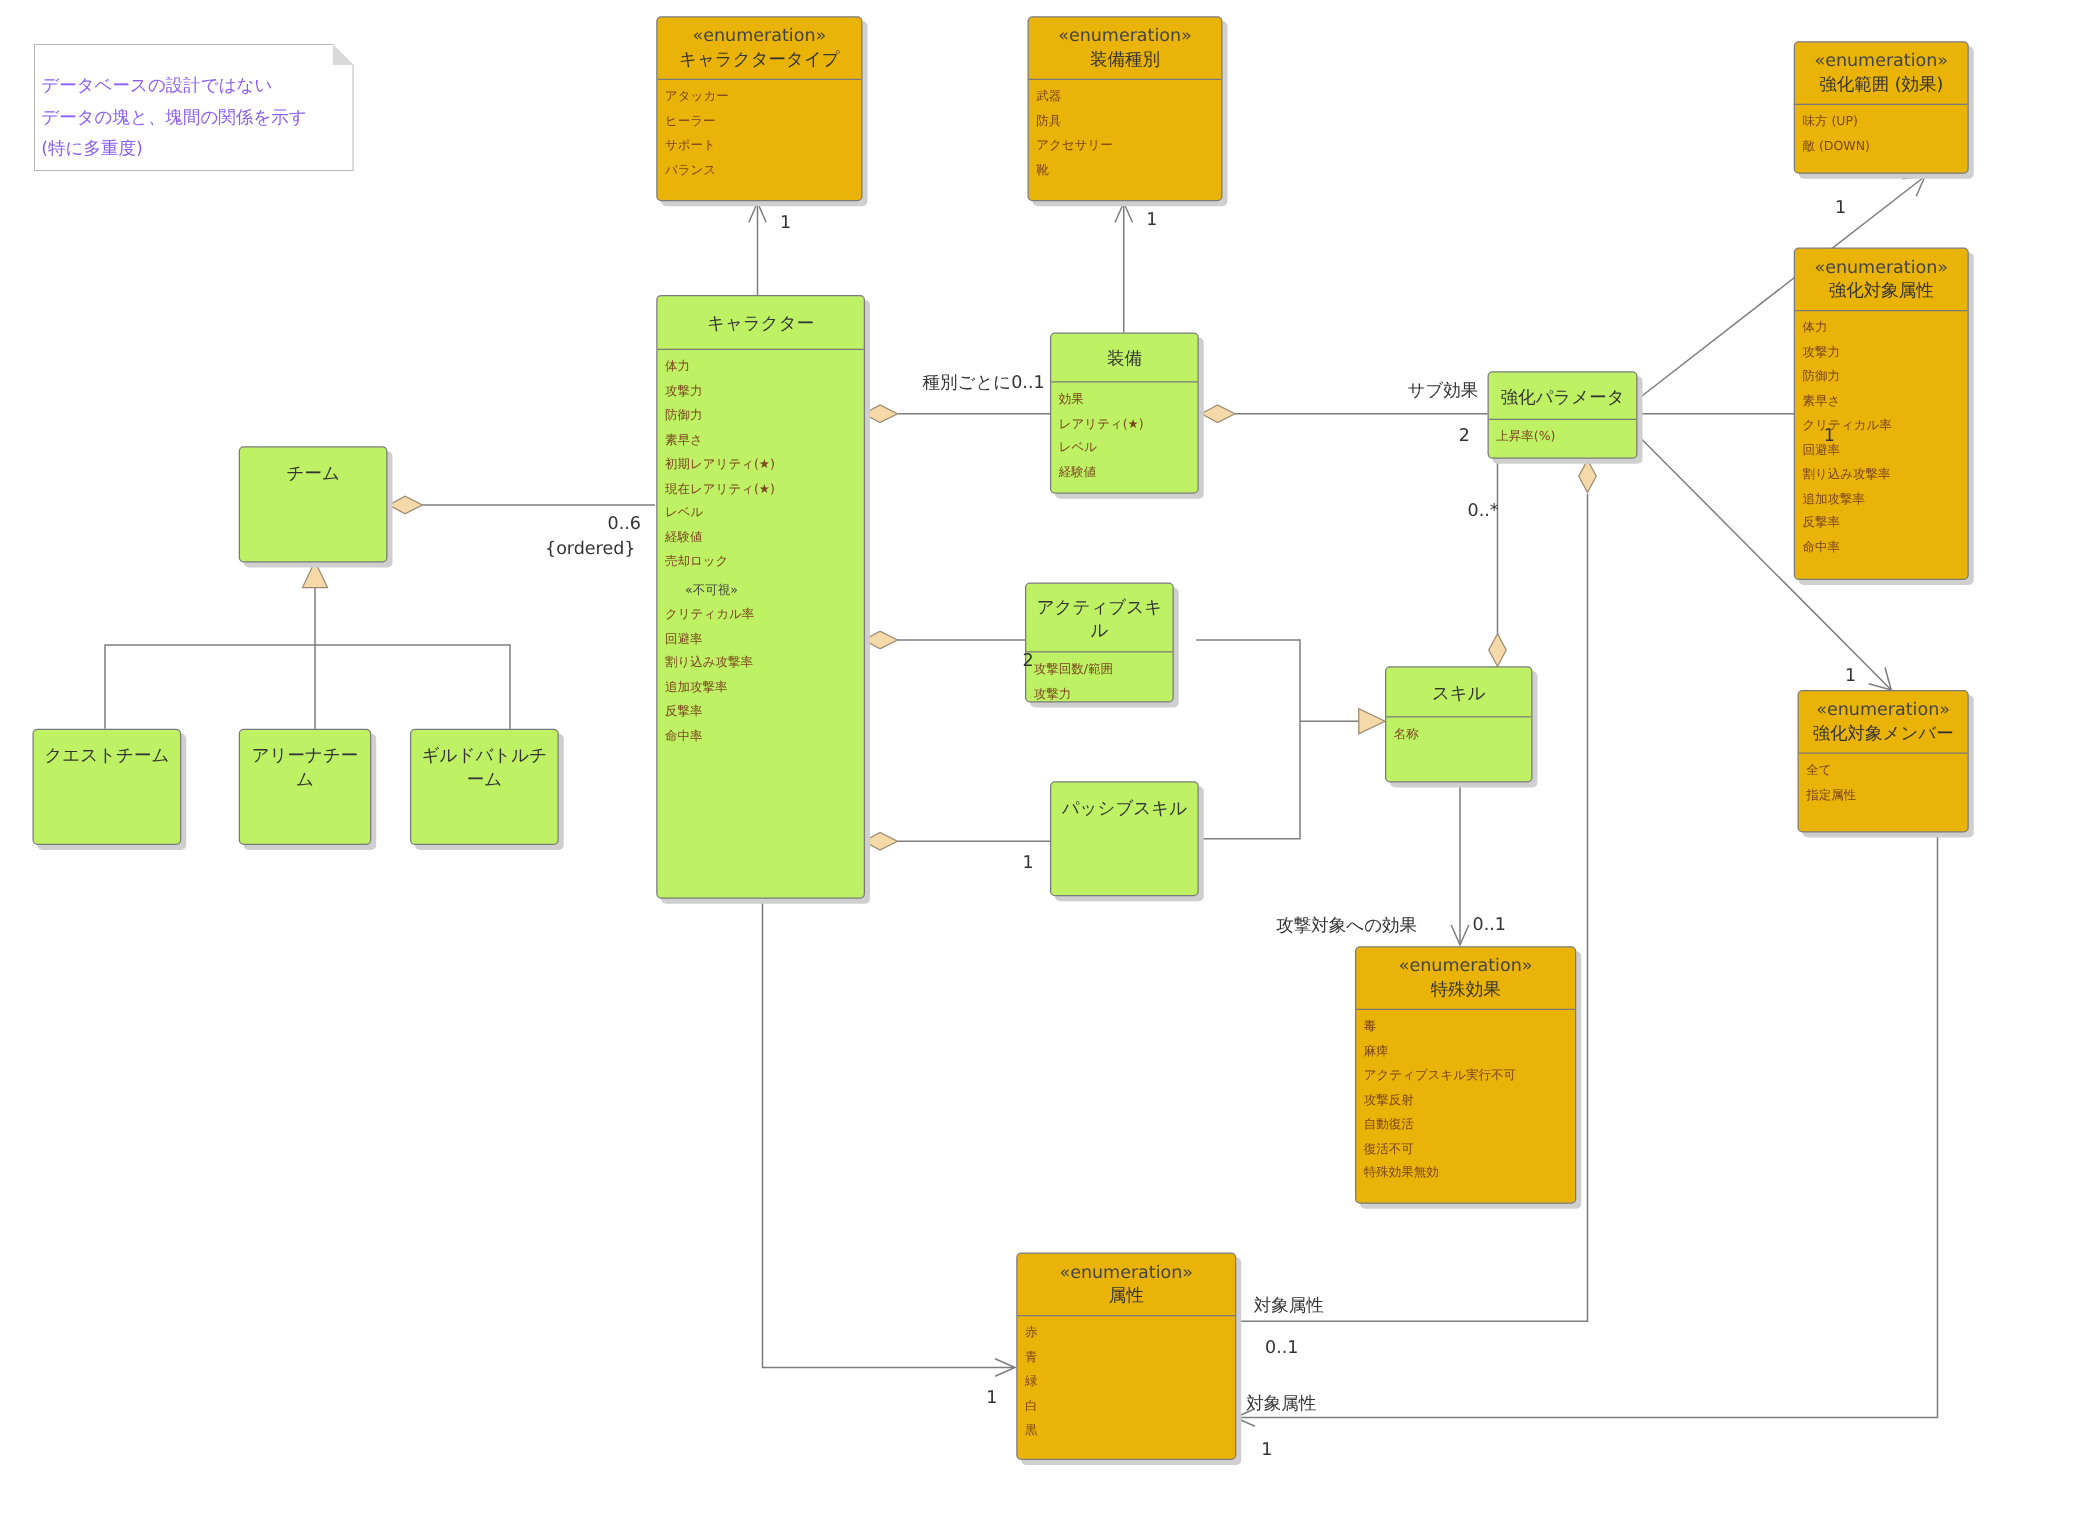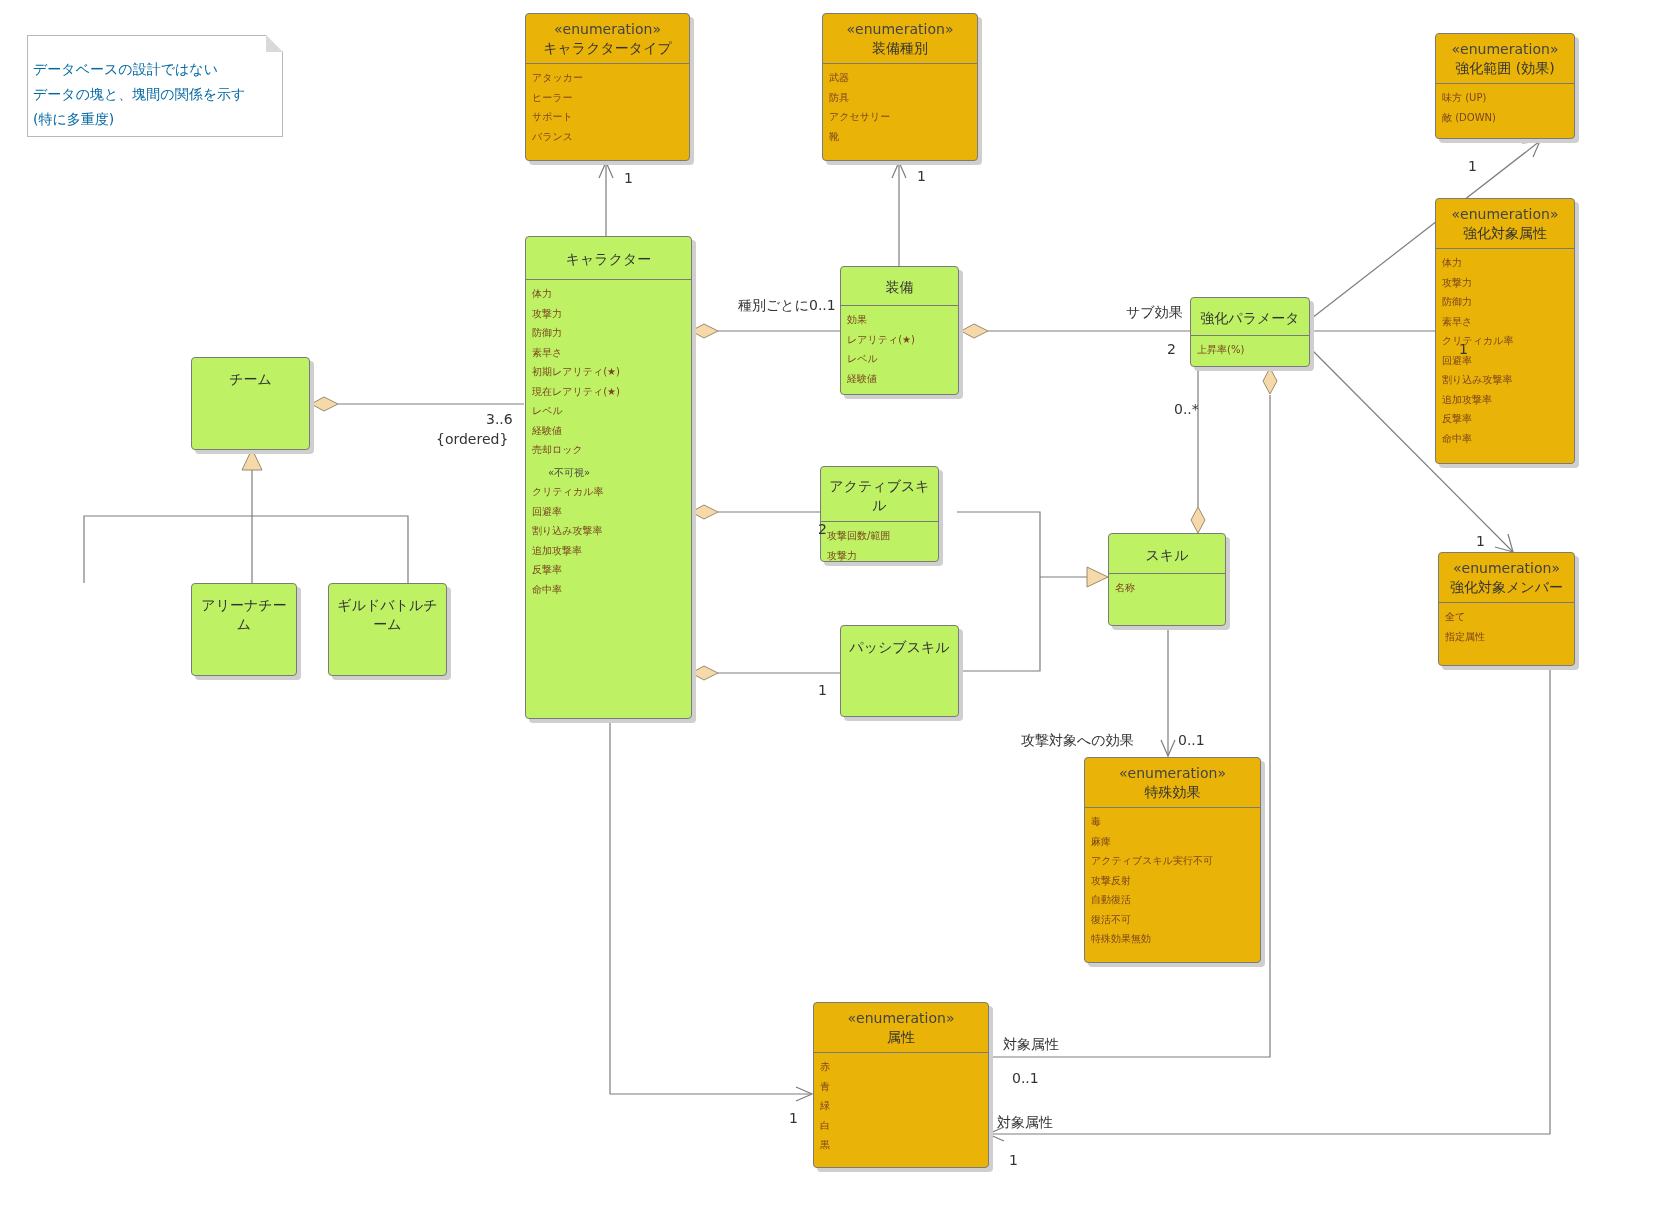--- a/index.html
+++ b/index.html
@@ -22,21 +22,21 @@
     .attrs { padding: 4px 6px; font-size: 10px; color: #7b4520; line-height: 19.5px; }
     .attrs .inv { color: #444; padding-left: 16px; }
     .lbl { position: absolute; font-size: 14px; color: #333; white-space: nowrap; }
 
     .note { position: absolute; left: 27px; top: 35px; width: 256px; height: 102px;
             background: #ffffff; border: 1px solid #b8b8b8; box-sizing: border-box;
             box-shadow: 5px 5px 0 #cdcdcd;
             clip-path: polygon(0 0, calc(100% - 17px) 0, 100% 17px, 100% 100%, 0 100%); }
     .note-fold { position: absolute; left: 266px; top: 35px; width: 17px; height: 17px;
                  background: #d9d9d9; clip-path: polygon(0 0, 100% 100%, 0 100%); }
-    .note-text { position: absolute; left: 33px; top: 57px; font-size: 14px; color: #0369a1; line-height: 25px; }
+    .note-text { position: absolute; left: 33px; top: 57px; font-size: 14px; color: #8b5cf6; line-height: 25px; }
   </style>
 </head>
 <body>
 
 <div id="canvas">
 
   <svg id="wires" viewBox="0 0 1668 1229">
 
     <line x1="606" y1="236" x2="606" y2="162"></line>
     <polyline class="arrowhead" points="599,178 606,162 613,178"></polyline>
@@ -228,20 +228,25 @@
       <div>命中率</div>
     </div>
   </div>
 
   <div class="box cls" style="left:191px;top:357px;width:119px;height:93px;">
     <div class="hdr single">
       <span>チーム</span>
     </div>
   </div>
 
+  <div class="box cls" style="left:26px;top:583px;width:119px;height:93px;">
+    <div class="hdr single">
+      <span>クエストチーム</span>
+    </div>
+  </div>
   <div class="box cls" style="left:191px;top:583px;width:106px;height:93px;">
     <div class="hdr single">
       <span>アリーナチーム</span>
     </div>
   </div>
   <div class="box cls" style="left:328px;top:583px;width:119px;height:93px;">
     <div class="hdr single">
       <span>ギルドバトルチーム</span>
     </div>
   </div>
@@ -291,21 +296,21 @@
       <span>強化パラメータ</span>
     </div>
     <div class="sep"></div>
     <div class="attrs">
       <div>上昇率(%)</div>
     </div>
   </div>
 
   <div class="lbl" style="left:624px;top:170px;">1</div>
   <div class="lbl" style="left:917px;top:168px;">1</div>
-  <div class="lbl" style="left:486px;top:411px;">3..6</div>
+  <div class="lbl" style="left:486px;top:411px;">0..6</div>
   <div class="lbl" style="left:436px;top:431px;">{ordered}</div>
   <div class="lbl" style="left:738px;top:297px;">種別ごとに0..1</div>
   <div class="lbl" style="left:818px;top:521px;">2</div>
   <div class="lbl" style="left:818px;top:682px;">1</div>
   <div class="lbl" style="left:1126px;top:304px;">サブ効果</div>
   <div class="lbl" style="left:1167px;top:341px;">2</div>
   <div class="lbl" style="left:1174px;top:401px;">0..*</div>
   <div class="lbl" style="left:1468px;top:158px;">1</div>
   <div class="lbl" style="left:1459px;top:341px;">1</div>
   <div class="lbl" style="left:1476px;top:533px;">1</div>

